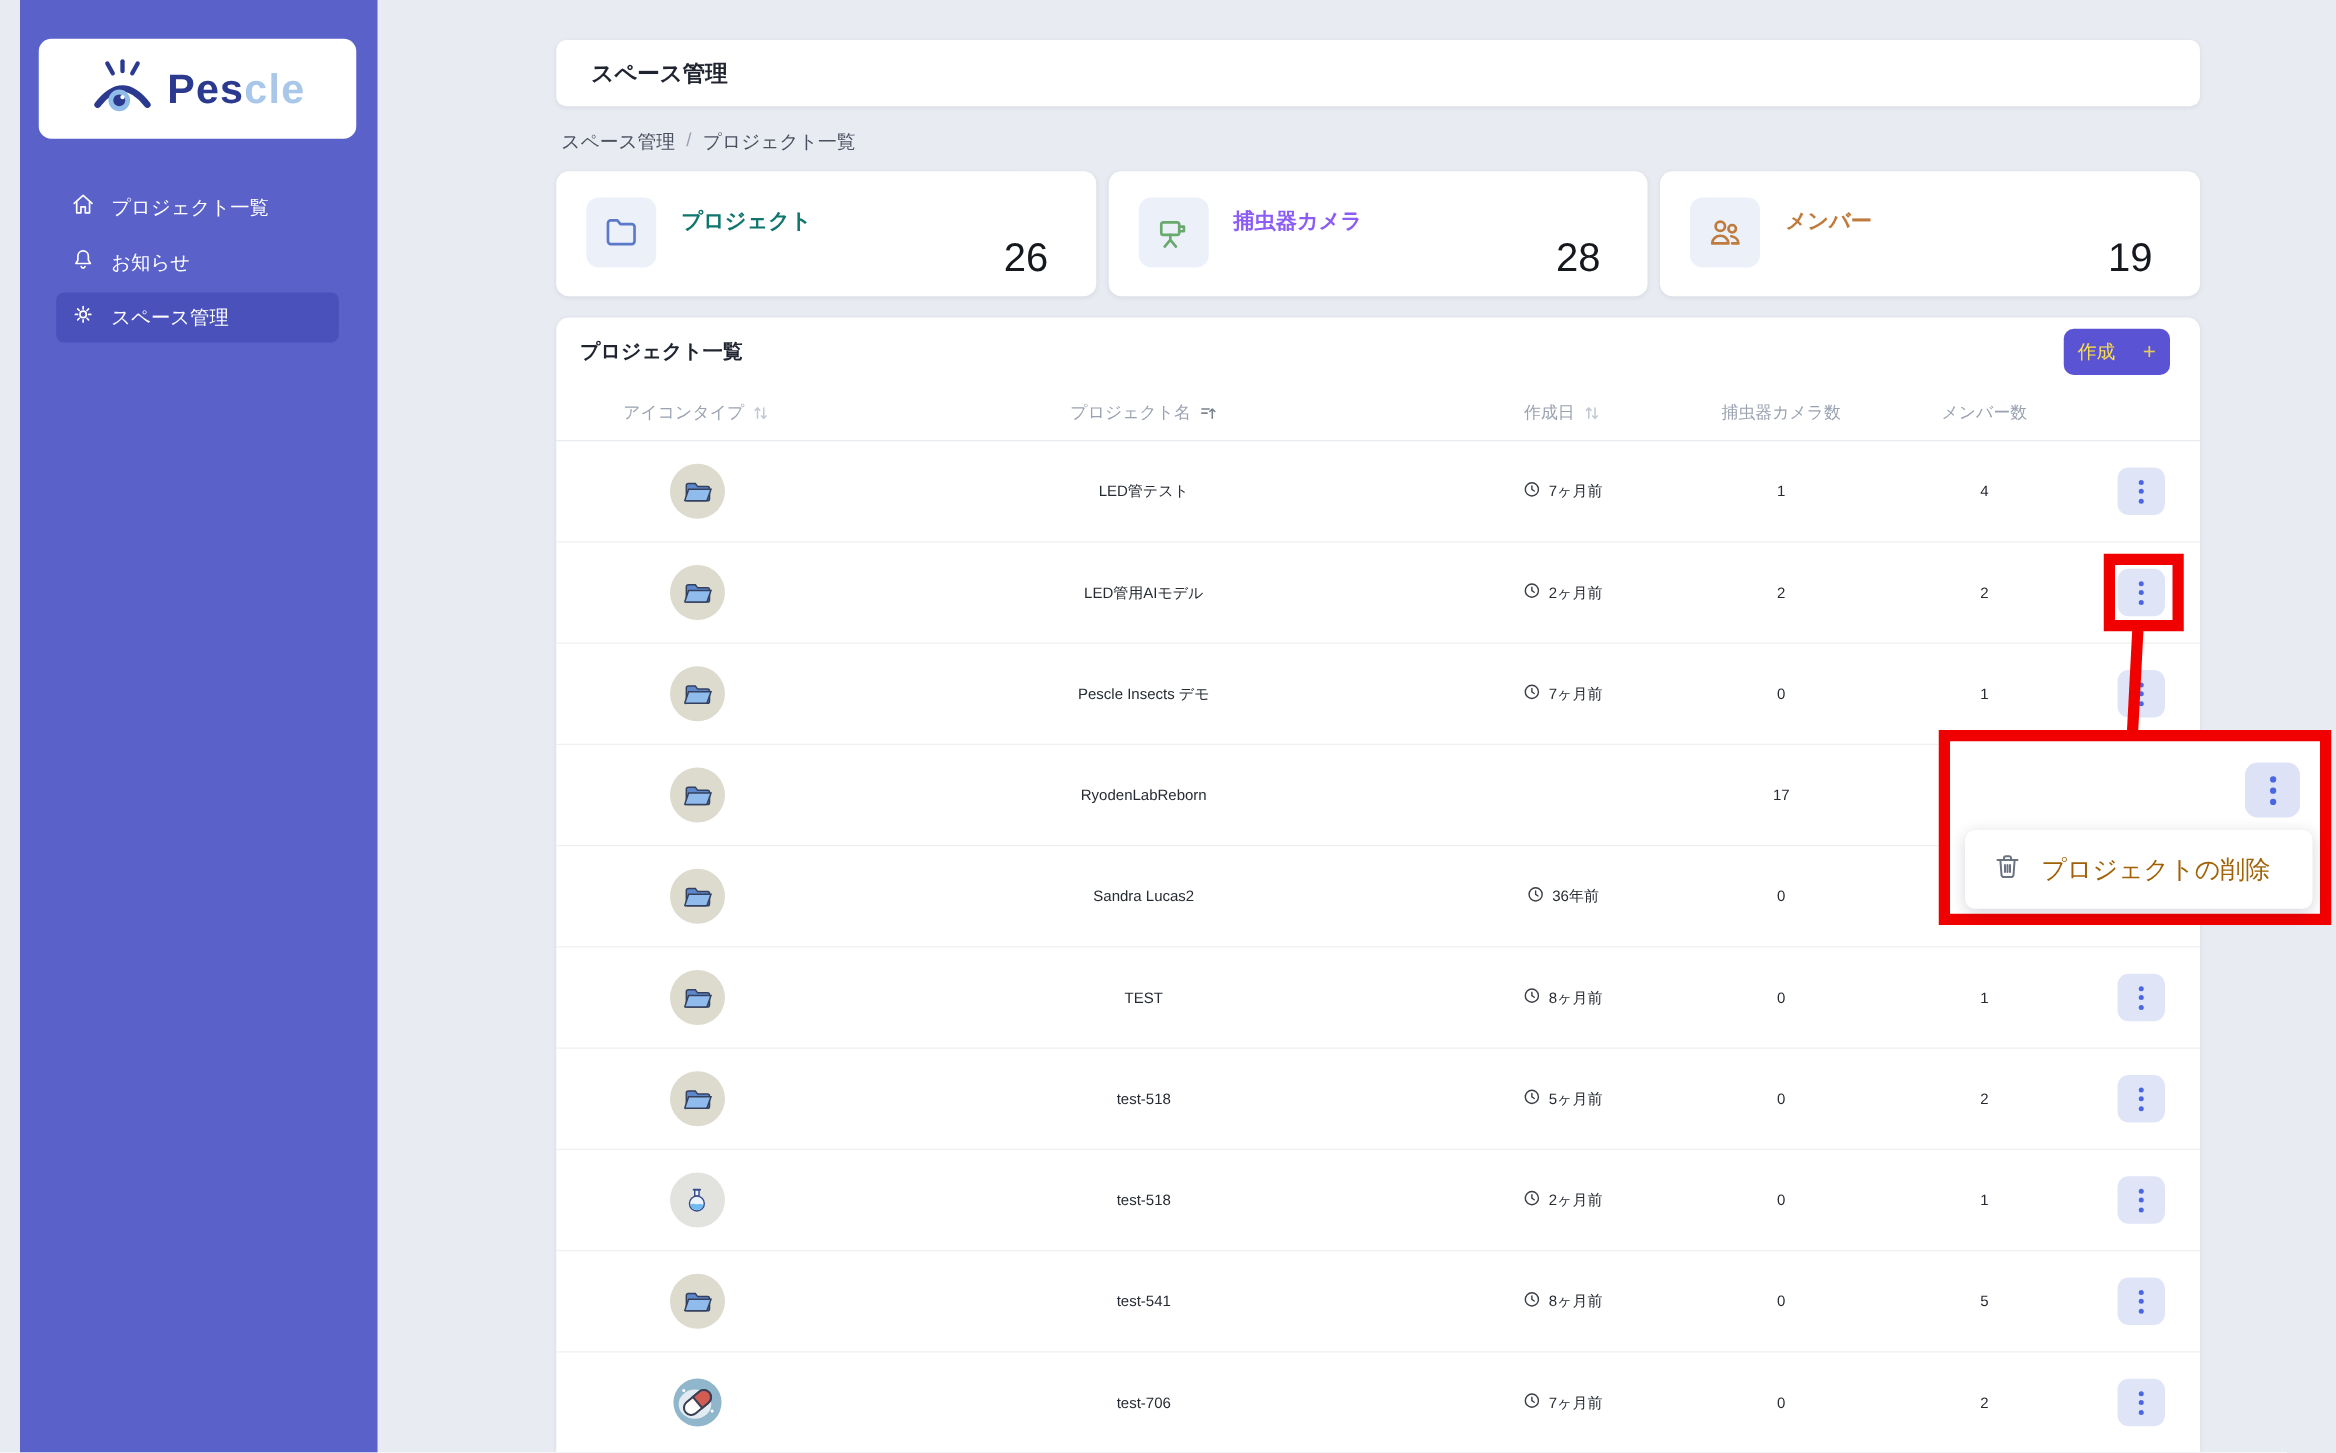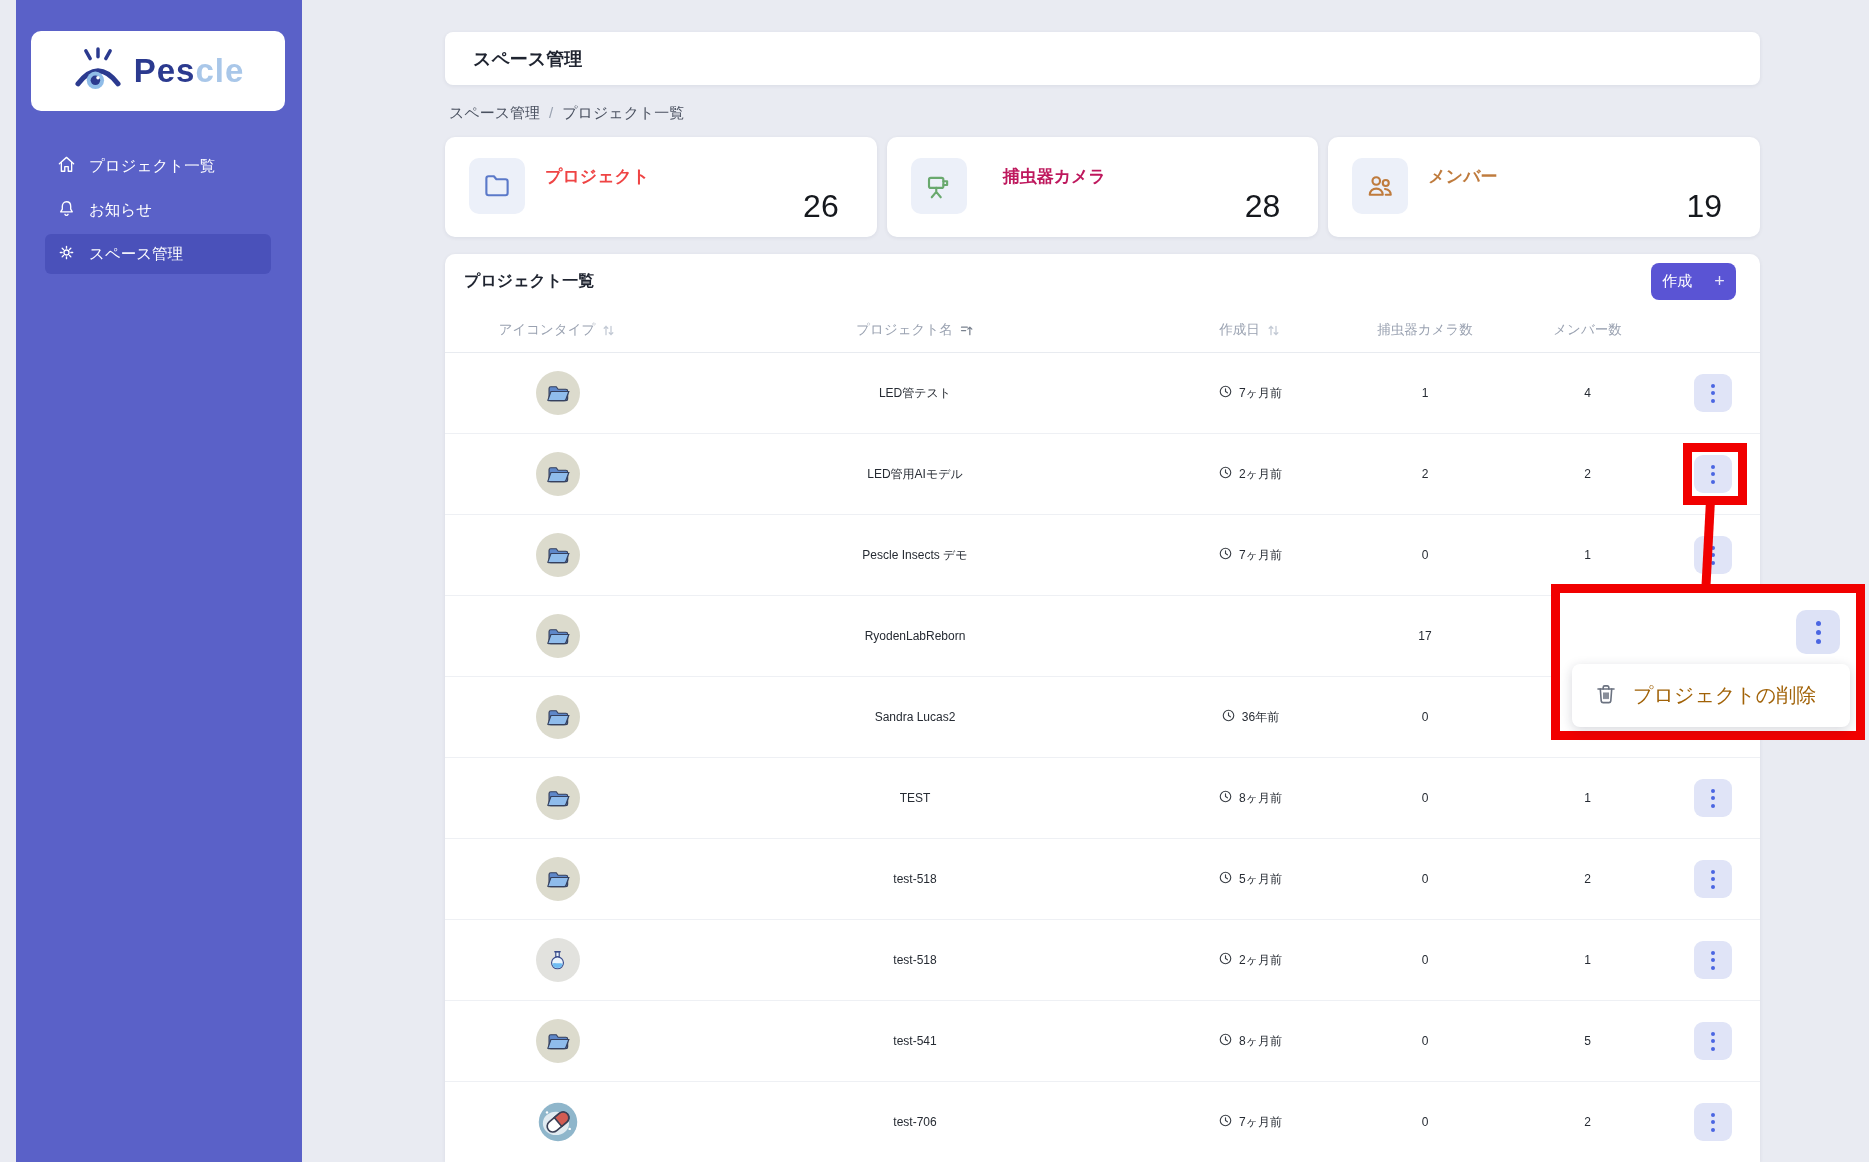--- a/index.html
+++ b/index.html
@@ -38,34 +38,34 @@
   .breadcrumb .sep { color:#9aa2b1; }
   
   .stats { position:absolute; left:445px; top:137px; width:1315px; height:100px; display:flex; gap:10px; }
   .stat-card {
     flex:1; background:#fff; border-radius:10px; box-shadow:0 1px 4px rgba(20,30,60,.07);
     position:relative; padding:21px 0 0 24px; display:flex; gap:20px;
   }
   .stat-icon { width:56px; height:56px; border-radius:10px; background:#ecf0f9; display:flex; align-items:center; justify-content:center; }
   .stat-icon svg { width:30px; height:30px; }
   .stat-label { font-size:17px; font-weight:bold; margin-top:7px; }
-  .stat-card.c-blue  .stat-label { color:#ef4444; }
-  .stat-card.c-green .stat-label { color:#be185d;margin-left:16px; }
+  .stat-card.c-blue  .stat-label { color:#0f766e; }
+  .stat-card.c-green .stat-label { color:#8b5cf6; }
   .stat-card.c-orange .stat-label { color:#bf7b3d; }
   .stat-value { position:absolute; right:38px; bottom:12px; font-size:32px; color:#15181d; }
   
   .table-card {
     position:absolute; left:445px; top:254px; width:1315px; height:908px;
     background:#fff; border-radius:10px 10px 0 0; box-shadow:0 1px 4px rgba(20,30,60,.07);
   }
   .table-head { height:54px; display:flex; align-items:center; padding:0 24px 0 19px; }
   .table-title { font-size:16px; font-weight:bold; color:#1f2430; }
   .create-btn {
     margin-left:auto; width:85px; height:37px; border:none; border-radius:8px;
-    background:#5a54d4; color:#ffffff; font-size:15px; font-family:inherit;
+    background:#5a54d4; color:#fde047; font-size:15px; font-family:inherit;
     display:flex; align-items:center; justify-content:center; gap:22px; cursor:pointer;
   }
   .create-btn .plus { font-size:18px; font-weight:400; opacity:.85; }
   .grid-row { display:grid; grid-template-columns:225px 490px 180px 170px 155px 95px; align-items:center; }
   .col-head-row { height:45px; border-bottom:1px solid #e8ebf0; color:#9aa2b1; font-size:13.5px; }
   .col-head { display:flex; align-items:center; justify-content:center; gap:6px; }
   .sort-icon svg { width:15px; height:15px; display:block; color:#c2c9d4; }
   .sort-icon.active svg { color:#7a828f; }
   .t-row { height:81px; border-bottom:1px solid #eef0f4; }
   .cell { display:flex; align-items:center; justify-content:center; font-size:12px; color:#262b33; }

